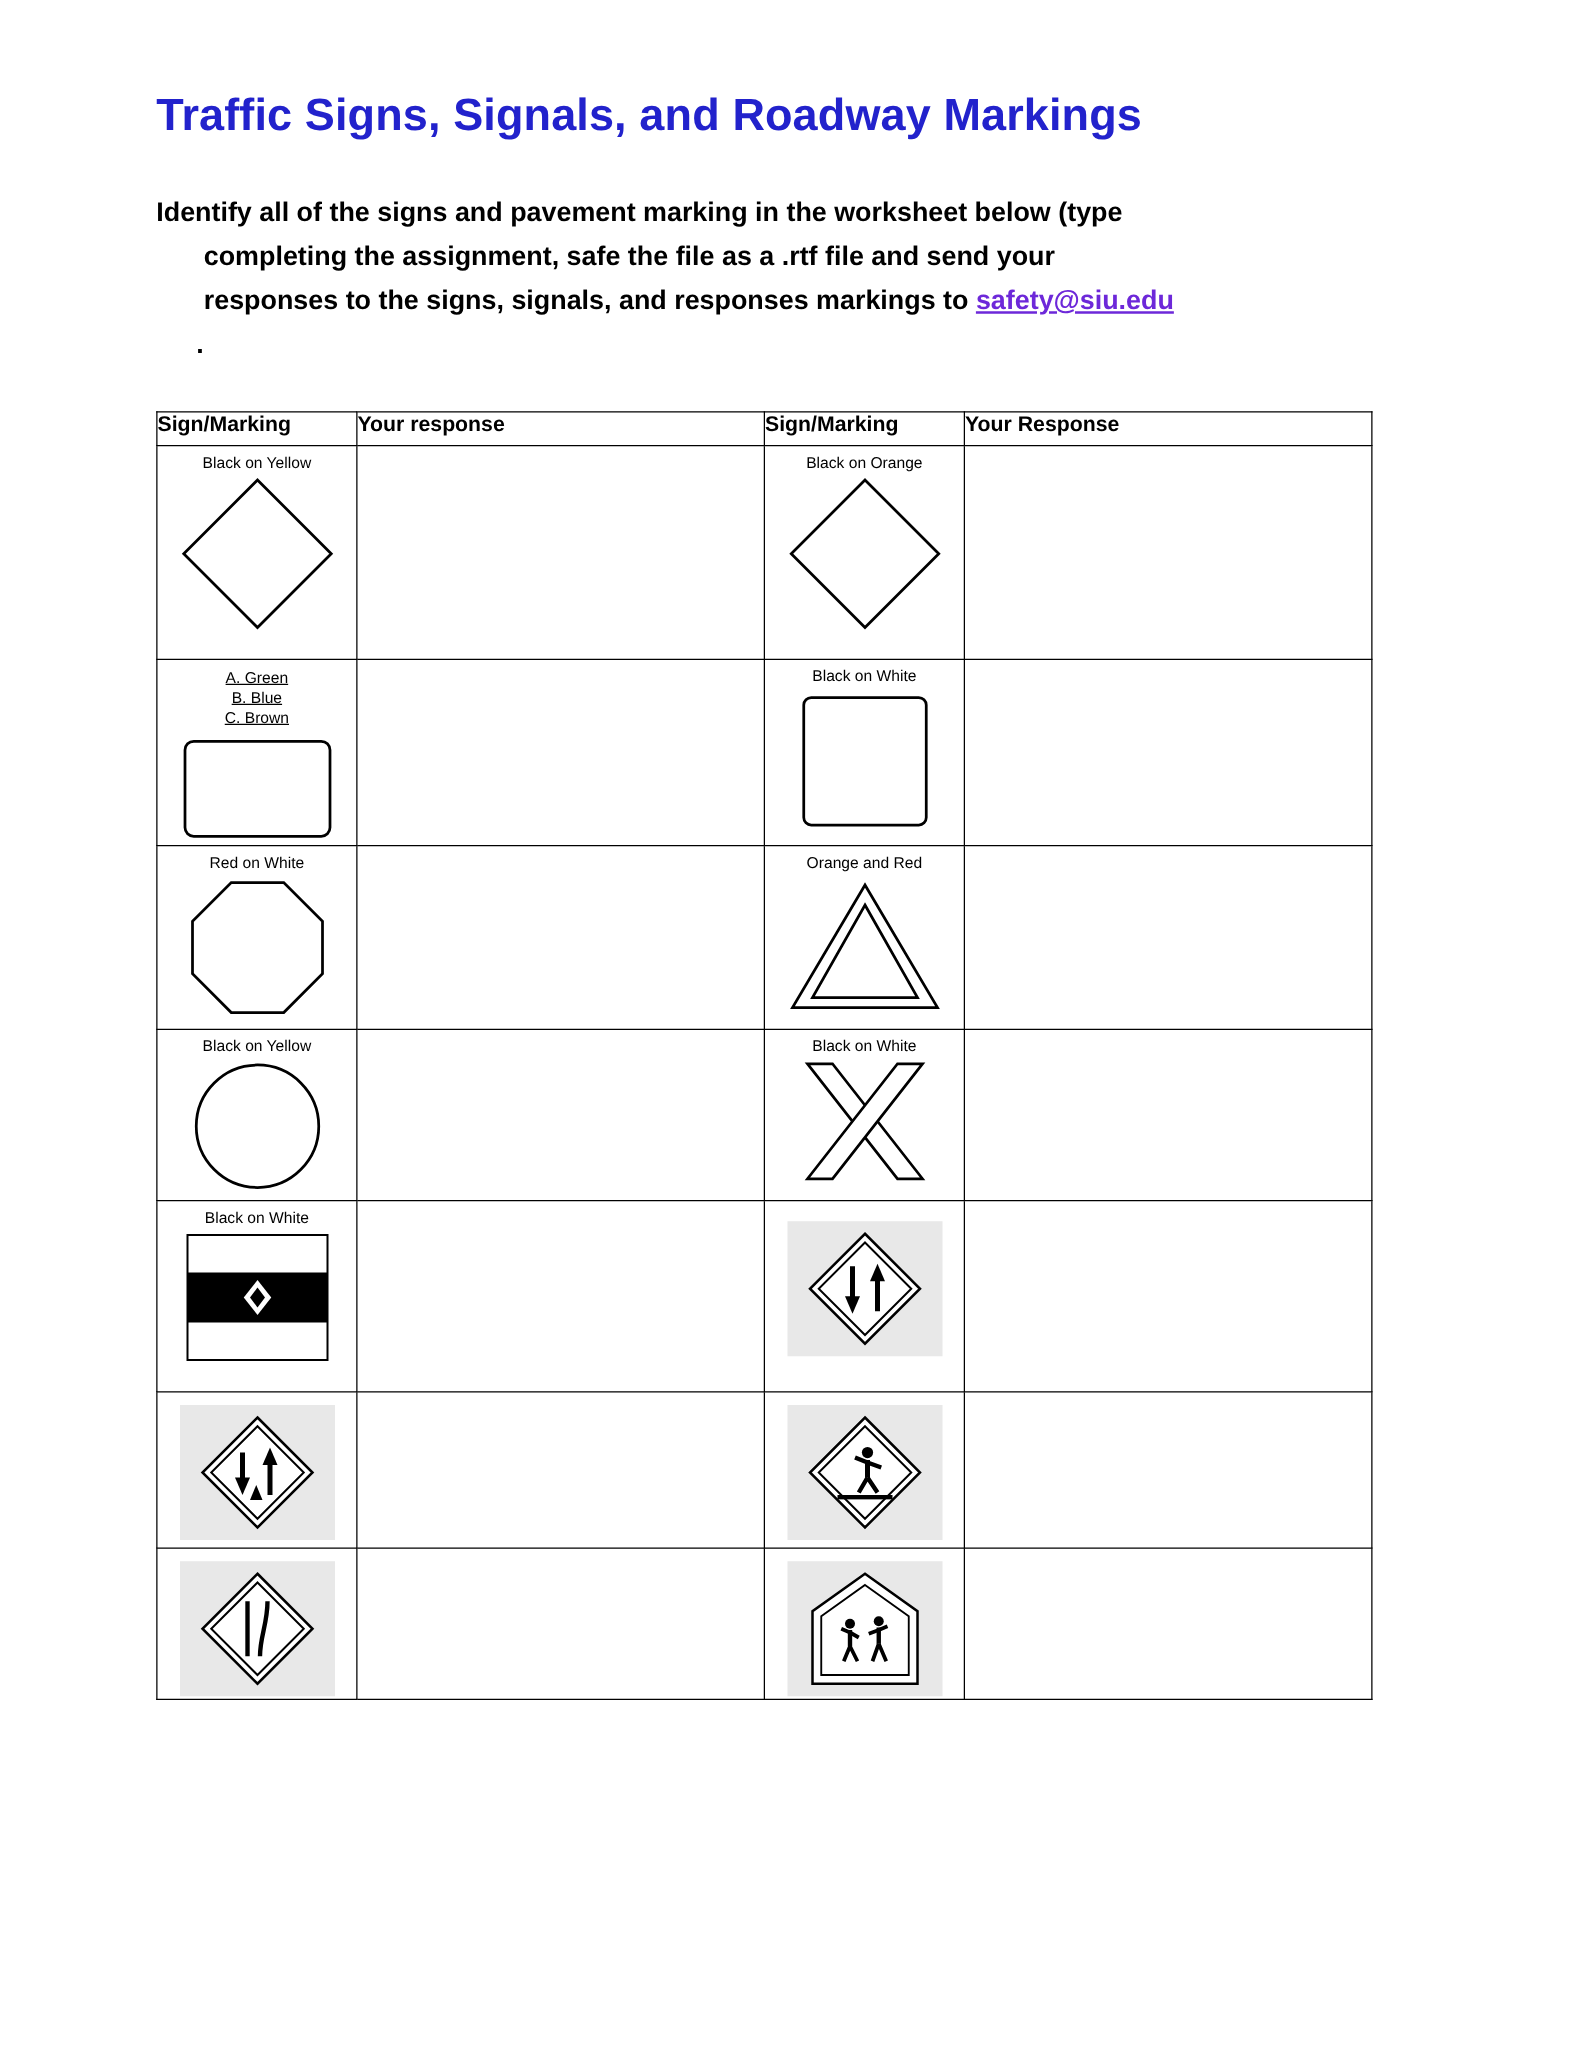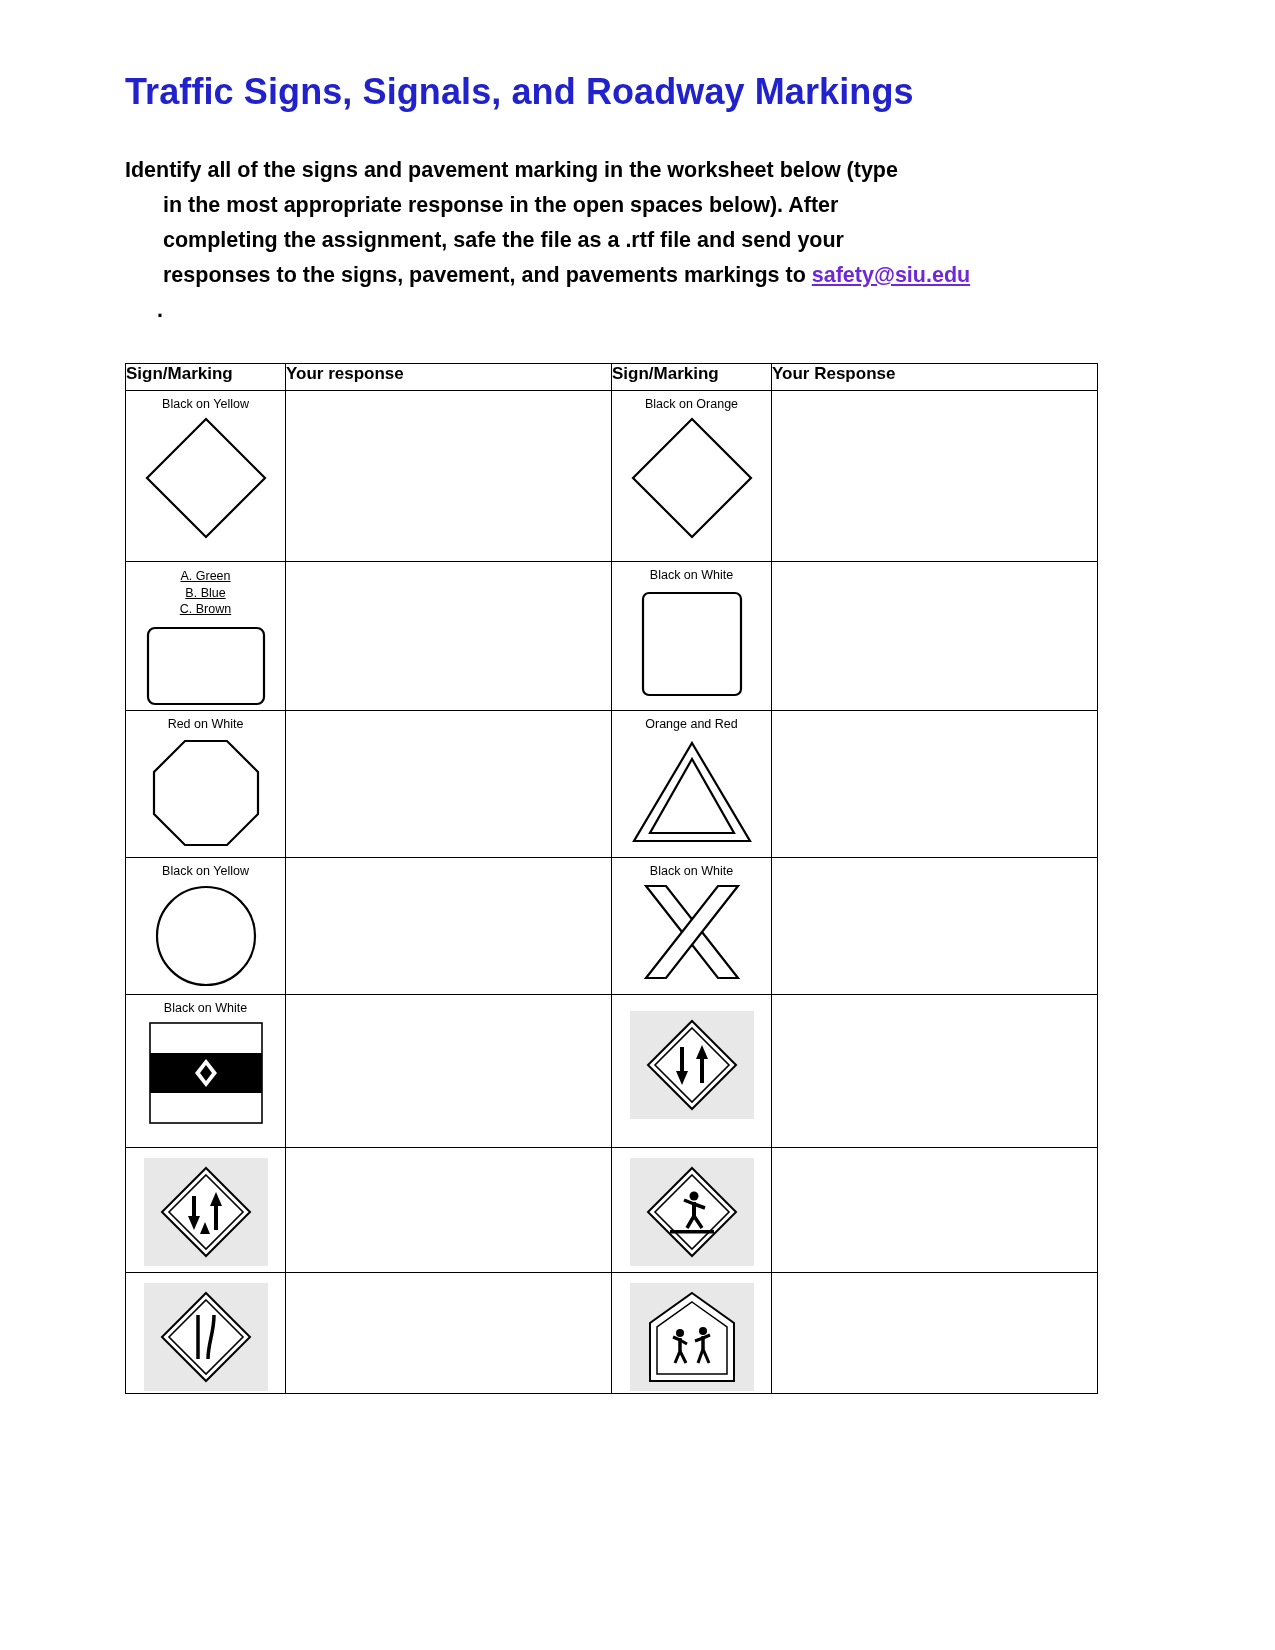--- a/index.html
+++ b/index.html
@@ -112,23 +112,22 @@
 </style>
 </head>
 <body>
 
 <div class="page">
 
   <h1 class="doc-title">Traffic Signs, Signals, and Roadway Markings</h1>
 
   <div class="instructions">
     <span class="first-line">Identify all of the signs and pavement marking in the worksheet below (type</span>
-    <span class="indent">in the most appropriate response in the open spaces below).  After</span>
     <span class="indent">completing the assignment, safe the file as a .rtf file and send your</span>
-    <span class="indent"><span>responses to the signs, pavement, and pavements markings to</span> <a class="email-link" href="#">safety@siu.edu</a></span>
+    <span class="indent"><span>responses to the signs, signals, and responses markings to</span> <a class="email-link" href="#">safety@siu.edu</a></span>
     <span class="dot-line">.</span>
   </div>
 
   <table class="worksheet">
     <colgroup>
       <col class="sign">
         <col class="resp">
         <col class="sign">
         <col class="resp">
     </colgroup>

